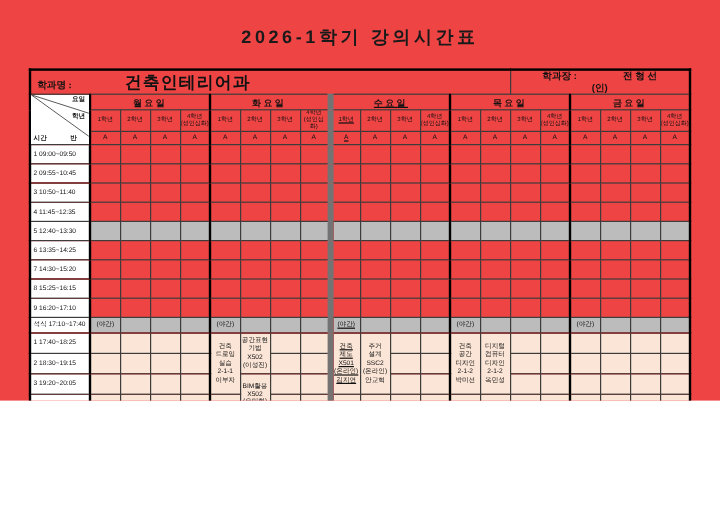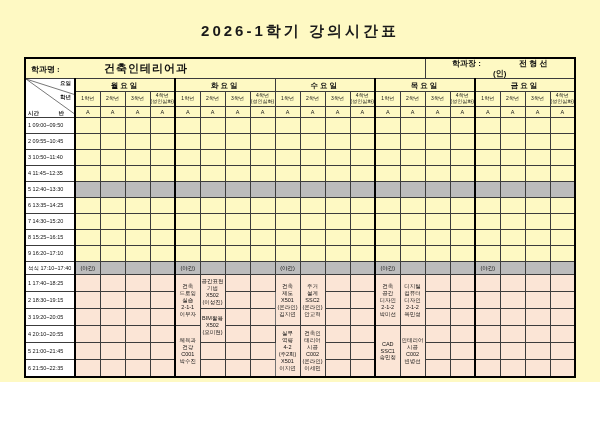--- a/index.html
+++ b/index.html
@@ -1,31 +1,31 @@
 <!DOCTYPE html>
 <html><head>
 <meta charset="utf-8">
 <style>
   html,body{margin:0;padding:0;background:#fff;}
-  .page{width:600px;height:382px;background:#fef9c3;overflow:hidden;
+  .page{width:600px;height:334px;background:#ef4444;overflow:hidden;
         font-family:"Liberation Sans","DejaVu Sans",sans-serif;color:#111;}
   .title{margin-top:22px;text-align:center;font-size:15px;font-weight:bold;
          letter-spacing:3px;color:#1a1a1a;}
   table{border-collapse:collapse;table-layout:fixed;margin:16px auto 0 auto;
         border:2px solid #000;}
   col.time{width:50px;} col.c{width:25px;}
   td{border:1px solid #3c3c3c;padding:0;text-align:center;vertical-align:middle;
      overflow:hidden;font-size:5.5px;line-height:1.2;}
   .gs{border-left:2px solid #000;}
-  .gsx{border-left:1px solid #737373;}
+  .gsx{border-left:5px solid #737373;text-decoration:underline;}
   tr.h16{height:16px;} tr.h13{height:13px;} tr.h15{height:15px;}
   tr.h11{height:11px;} tr.h17{height:17px;}
   .info-l{text-align:left;font-size:8px;}
   .info-l .lbl{font-weight:bold;padding-left:5px;font-family:Liberation Serif, serif;}
-  .info-l .val{font-weight:bold;font-size:11px;margin-left:42px;letter-spacing:1px;}
+  .info-l .val{font-weight:bold;font-size:14px;margin-left:42px;letter-spacing:1px;}
   .info-r{font-size:8px;font-weight:bold;}
   .info-r span{margin:0 18px;}
   .dh{font-size:7.5px;font-weight:bold;letter-spacing:2px;}
   .gh{font-size:5px;white-space:pre-line;line-height:1.15;}
   .cl{font-size:5.5px;}
   .tl{font-size:5.5px;text-align:left;padding-left:2px;white-space:nowrap;background:#fff;}
   .g{background:#bcbcbc;}
   .n{background:#fbe5d6;}
   .ya{background:#bcbcbc;font-size:5.5px;}
   .blk{background:#fbe5d6;font-size:5.5px;white-space:pre-line;line-height:1.25;}

